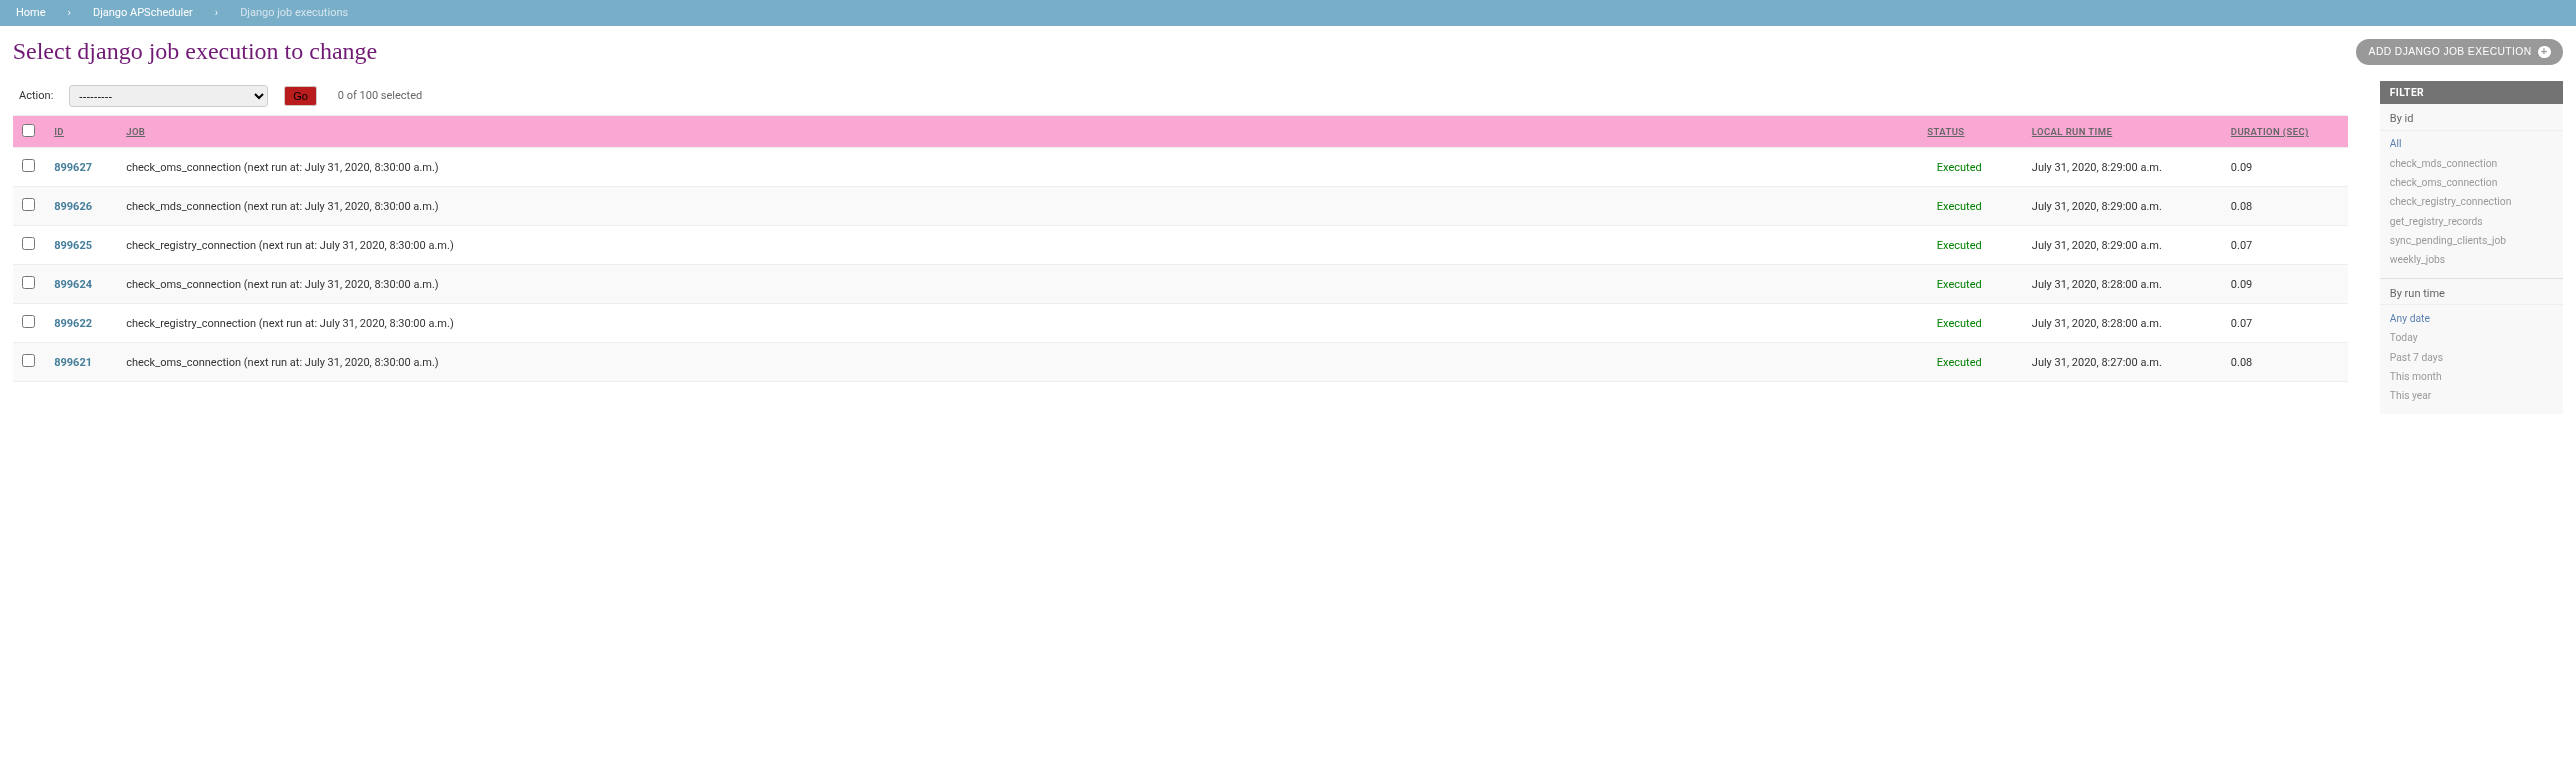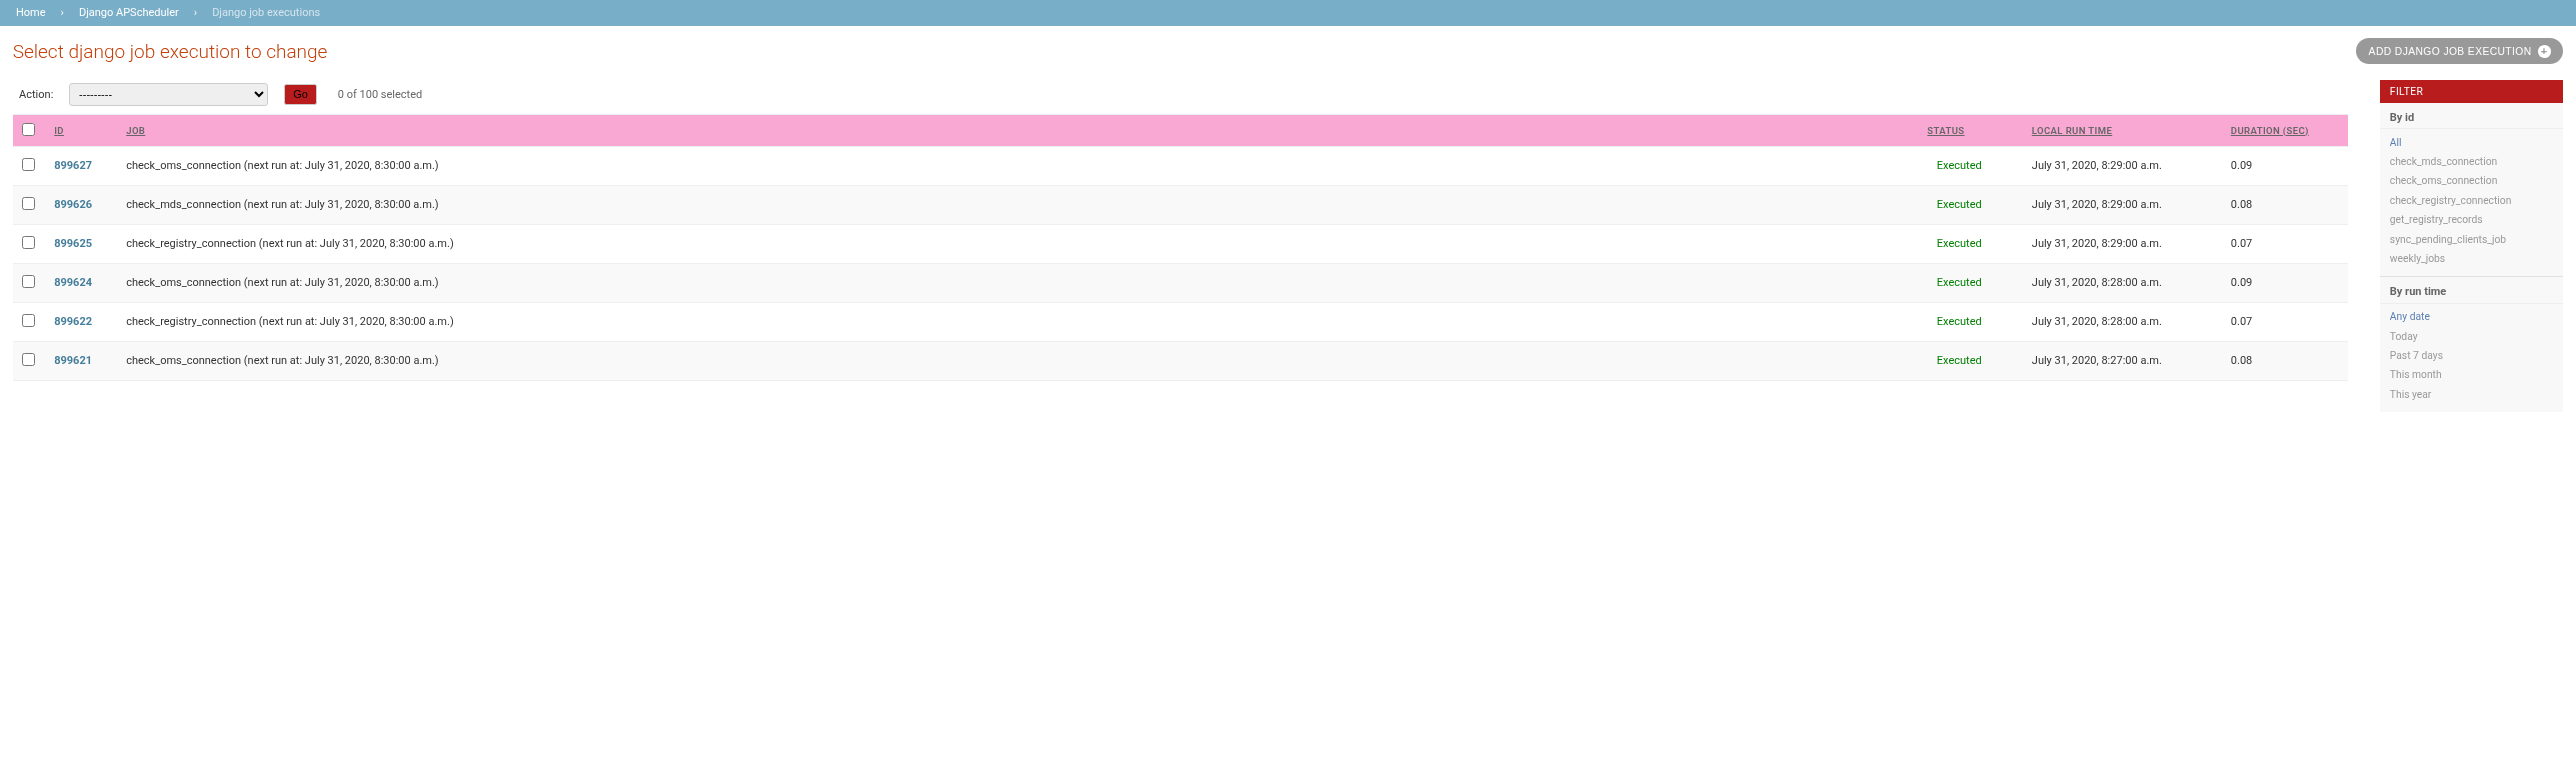--- a/index.html
+++ b/index.html
@@ -9,38 +9,39 @@
       color: #333;
       background: #fff;
     }
     .breadcrumb-bar {
       background: #79aec8;
       color: #fff;
       padding: 6.4px 16px;
       font-size: 11px;
       display: flex;
       align-items: flex-end;
-      gap: 15px;
+      gap: 22px;
     }
     .breadcrumb-bar a { color: #fff; text-decoration: none; cursor: pointer; }
     .breadcrumb-bar .sep { color: #fff; opacity: 0.9; }
     .breadcrumb-bar .current { color: #d4e5ee; }
     .content {
       padding: 12.7px 12.7px 0 12.7px;
     }
     .header-row {
       display: flex;
       justify-content: space-between;
       align-items: center;
       margin-bottom: 16px;
     }
     .page-title {
-      font-size: 19px;
+      font-size: 24px;
       font-weight: 300;
-      color: #c2410c;
+      color: #701a75;
+      font-family: Liberation Serif, serif;
     }
     .add-btn {
       background: #999;
       color: #fff;
       border: none;
       border-radius: 16px;
       padding: 6.4px 12.7px;
       font-size: 10.3px;
       font-weight: 500;
       letter-spacing: 0.4px;
@@ -124,33 +125,32 @@
     .id-link { color: #447e9b; font-weight: 700; text-decoration: none; cursor: pointer; }
     .status-col { width: 95px; }
     .runtime-col { width: 199px; }
     .duration-col { width: 127px; }
     .status-executed { color: green; }
     .filter-panel {
       width: 183px;
       background: #f8f8f8;
     }
     .filter-title {
-      background: #b91c1c;
+      background: #737373;
       color: #fff;
       padding: 4.8px 9.5px;
       font-size: 10.3px;
-      font-weight: 400;
+      font-weight: 700;
       letter-spacing: 0.4px;
     }
     .filter-group-title {
       padding: 8px 9.5px 4.8px 9.5px;
       font-size: 11px;
       color: #666;
       border-bottom: 0.8px solid #eee;
-      font-weight: bold;
     }
     .filter-list { list-style: none; padding: 3.2px 0 8px 0; }
     .filter-list li {
       padding: 3.2px 9.5px;
       font-size: 10.3px;
       color: #999;
       cursor: pointer;
     }
     .filter-list li.selected { color: #5b80b2; }
     .filter-sep { border-top: 0.8px solid #e0e0e0; }

